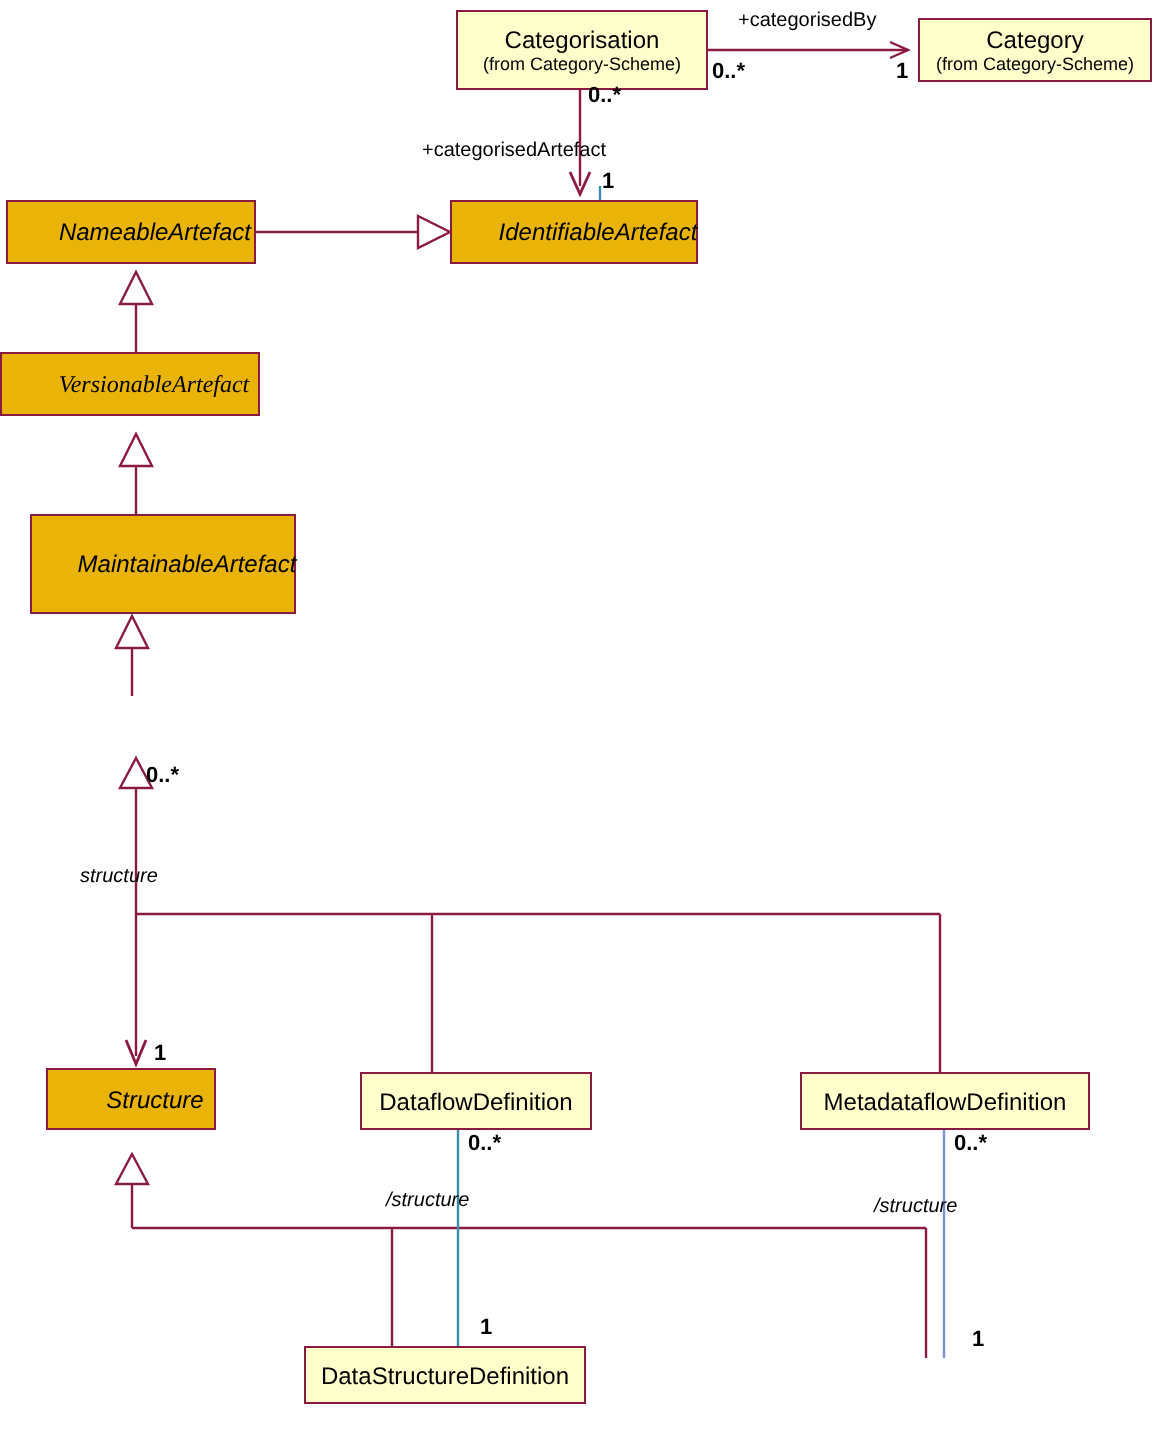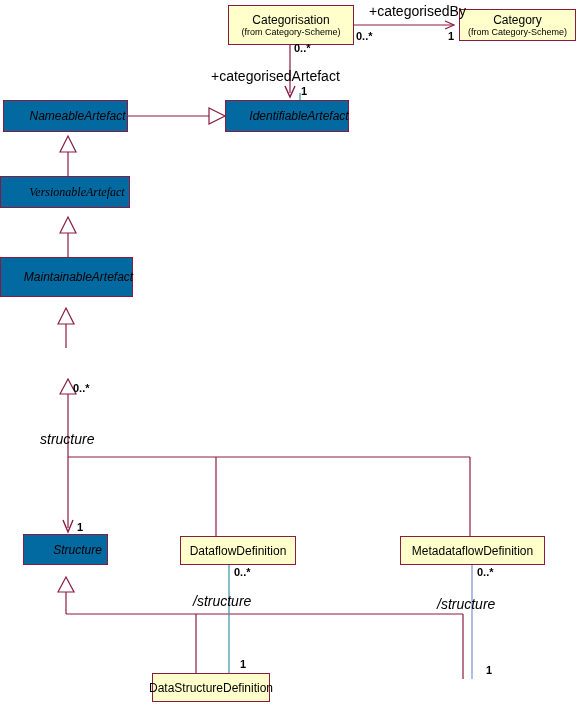--- a/index.html
+++ b/index.html
@@ -32,39 +32,39 @@
     align-items: center;
     justify-content: center;
     text-align: center;
     color: #000000;
     z-index: 5;
   }
   .uml-class.concrete {
     background: #FFFFCC;
   }
   .uml-class.abstract {
-    background: #0369a1;
+    background: #eab308;
     padding-left: 24px;
   }
   .uml-class .cls-name {
     font-size: 12px;
     line-height: 14px;
     white-space: nowrap;
   }
   .uml-class.abstract .cls-name {
     font-style: italic;
   }
   .uml-class .cls-pkg {
     font-size: 9px;
     line-height: 11px;
     white-space: nowrap;
   }
   .edge-label {
     position: absolute;
-    font-size: 14px;
+    font-size: 10px;
     line-height: 12px;
     color: #000000;
     white-space: nowrap;
     z-index: 6;
   }
   .edge-label.role {
     font-style: italic;
   }
   .edge-label.mult {
     font-weight: bold;
@@ -163,38 +163,38 @@
   </div>
 
   <div class="uml-class abstract" style="left:225px; top:100px; width:124px; height:32px;">
     <div class="cls-name">IdentifiableArtefact</div>
   </div>
 
   <div class="uml-class abstract" style="left:0px; top:176px; width:130px; height:32px;font-family:Liberation Serif, serif;">
     <div class="cls-name">VersionableArtefact</div>
   </div>
 
-  <div class="uml-class abstract" style="left:0px; top:257px; width:133px; height:40px;">
+  <div class="uml-class abstract" style="left:15px; top:257px; width:133px; height:50px;">
     <div class="cls-name">MaintainableArtefact</div>
   </div>
 
 
   <div class="uml-class abstract" style="left:23px; top:534px; width:85px; height:31px;">
     <div class="cls-name">Structure</div>
   </div>
 
   <div class="uml-class concrete" style="left:180px; top:536px; width:116px; height:29px;">
     <div class="cls-name">DataflowDefinition</div>
   </div>
 
   <div class="uml-class concrete" style="left:400px; top:536px; width:145px; height:29px;justify-content:center;">
     <div class="cls-name">MetadataflowDefinition</div>
   </div>
 
-  <div class="uml-class concrete" style="left:152px; top:673px; width:118px; height:29px;">
+  <div class="uml-class concrete" style="left:152px; top:673px; width:141px; height:29px;">
     <div class="cls-name">DataStructureDefinition</div>
   </div>
 
 
   <div class="edge-label" style="left:369px; top:5px;">+categorisedBy</div>
 
   <div class="edge-label mult" style="left:356px; top:30px;">0..*</div>
 
   <div class="edge-label mult" style="left:448px; top:30px;">1</div>
 

